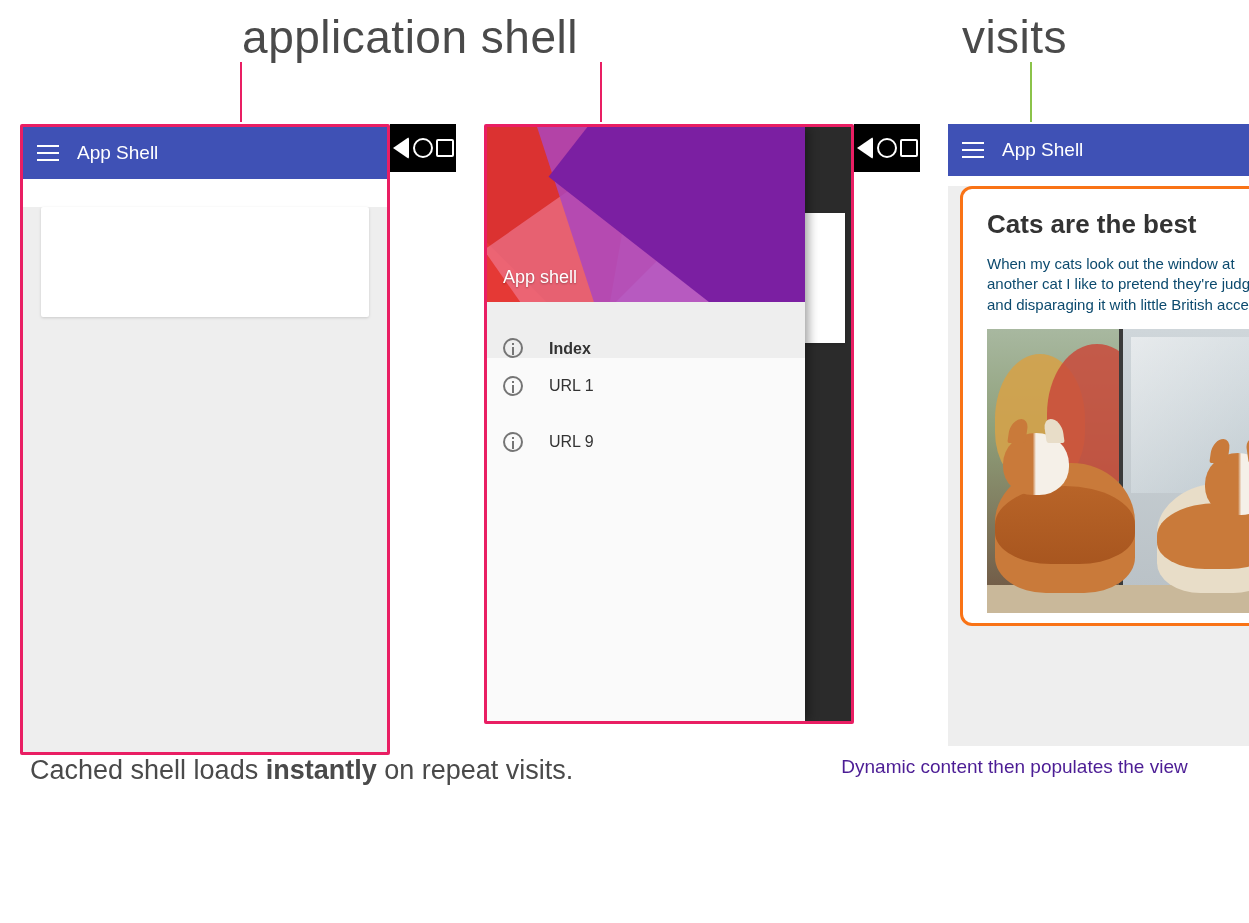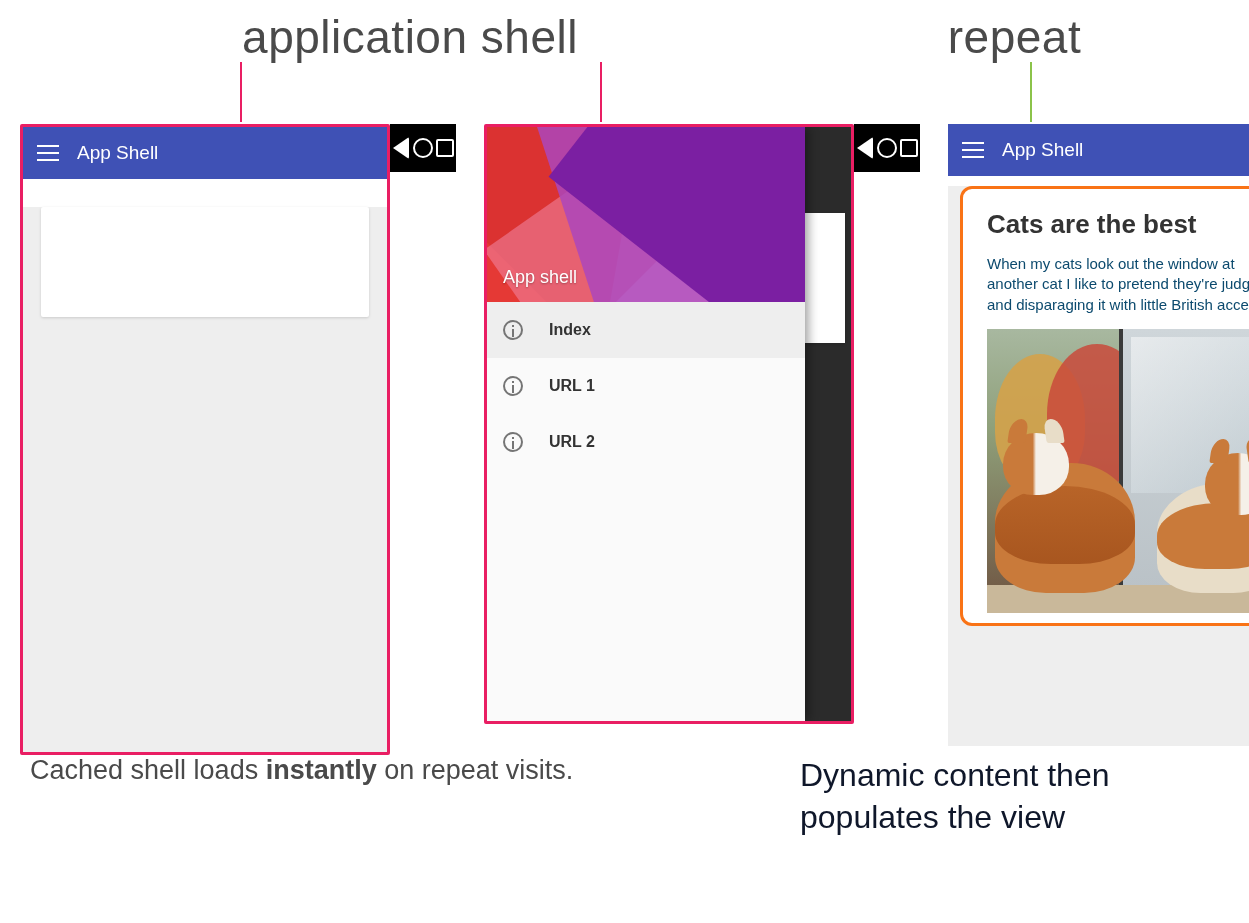--- a/index.html
+++ b/index.html
@@ -143,25 +143,25 @@
     text-shadow: 0 1px 2px rgba(0,0,0,0.3);
   }
   .drawer-item {
     display: flex;
     align-items: center;
     height: 56px;
     padding: 0 16px;
     gap: 26px;
     font-size: 16px;
     color: #333;
-    font-weight: bold;
   }
   .drawer-item.active {
     background: #eeeeee;
     font-weight: 600;
+    align-items: flex-end;
   }
   .info-icon {
     width: 20px; height: 20px;
     border: 2px solid #757575;
     border-radius: 50%;
     position: relative;
     flex-shrink: 0;
   }
   .info-icon::before {
     content: '';
@@ -293,44 +293,44 @@
   .caption-left {
     flex: 0 0 780px;
     font-size: 27px;
     font-weight: 300;
     color: #4a4a4a;
     padding-left: 10px;
   }
   .caption-left strong { font-weight: 700; }
   .caption-right {
     flex: 1;
-    font-size: 32px;
+    font-size: 19px;
     font-weight: 300;
-    color: #0f172a;
-    text-align: left;
+    color: #4c1d95;
+    text-align: center;
     line-height: 1.3;
   }
 
   .phone-wrap {
     display: flex;
     flex-direction: row;
   }
   .phone3-body {
     background: #eeeeee;
     position: relative;
     min-height: 560px;
     padding-bottom: 8px;
   }
 </style>
 </head>
 <body>
 
 <div class="top-labels">
   <div class="top-label-shell">application shell</div>
-  <div class="top-label-content">repeat</div>
+  <div class="top-label-content">visits</div>
 </div>
 
 <div class="connectors">
   <div class="conn-line conn-pink" style="left:220px"></div>
   <div class="conn-line conn-pink" style="left:580px"></div>
   <div class="conn-line conn-green" style="left:1010px"></div>
 </div>
 
 <div class="phones">
 
@@ -377,21 +377,21 @@
         <div class="drawer-item active">
           <div class="info-icon"></div>
           <span>Index</span>
         </div>
         <div class="drawer-item">
           <div class="info-icon"></div>
           <span>URL 1</span>
         </div>
         <div class="drawer-item">
           <div class="info-icon"></div>
-          <span>URL 2</span>
+          <span>URL 9</span>
         </div>
       </div>
     </div>
     <div class="navbar">
       <div class="navbtn">
           <div class="tri-back"></div>
         </div>
       <div class="navbtn">
           <div class="circle-home"></div>
         </div>

